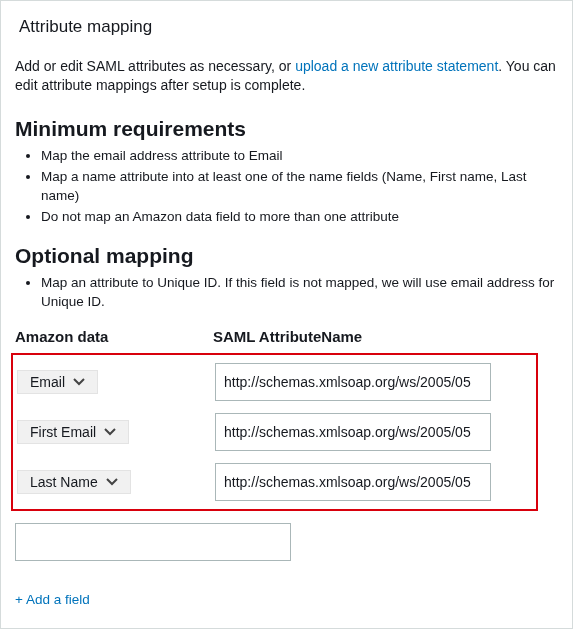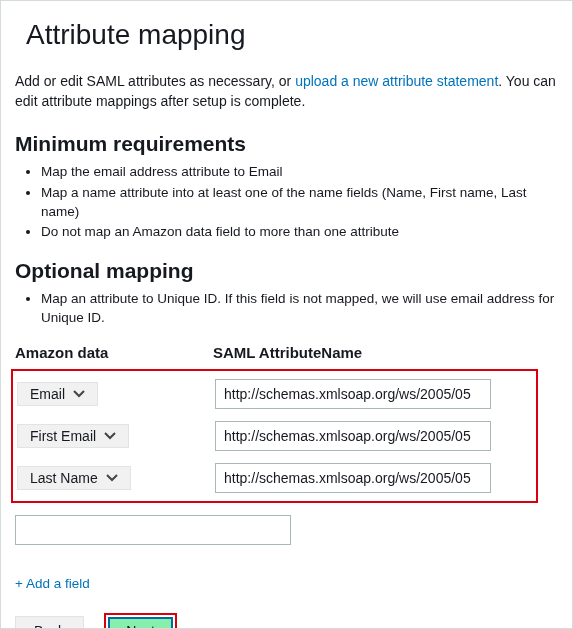--- a/index.html
+++ b/index.html
@@ -8,23 +8,23 @@
     width: 573px;
     height: 629px;
     border: 1px solid #d5dbdb;
     font-family: "Amazon Ember", "Helvetica Neue", Arial, sans-serif;
     color: #16191f;
     padding: 10px 14px 14px 14px;
     font-size: 14px;
     line-height: 1.4;
   }
   h1.page-title {
-    font-size: 28px;
+    font-size: 17px;
     font-weight: 400;
-    margin: 4px 0 18px 11px;
+    margin: 4px 0 18px 4px;
     color: #16191f;
   }
   .intro { margin: 16px 0 18px 0; }
   a.link { color: #0073bb; text-decoration: none; cursor: pointer; }
   h3.section { font-size: 21px; font-weight: 700; margin: 14px 0 4px 0; }
   ul.req { margin: 2px 0 14px 0; padding-left: 26px; }
   ul.req li { margin: 2px 0; font-size: 13.5px; }
   .table-wrap { margin-top: 14px; }
   .headers { display: flex; }
   .col-left { width: 198px; flex: 0 0 198px; }
@@ -46,21 +46,21 @@
     height: 24px;
     padding: 0 12px;
     font-size: 14px;
     cursor: pointer;
     gap: 8px;
     color: #16191f;
   }
   .dropdown .caret svg { display: block; }
   .saml-input {
     width: 276px;
-    height: 30px;
+    height: 38px;
     border: 1.5px solid #aab7b8;
     padding: 0 8px;
     font-size: 14px;
     font-family: inherit;
     color: #16191f;
     background: #fff;
   }
   .after-rows { margin-top: 12px; margin-right: 20px; }
   .add-field { display:inline-block; margin: 26px 0 20px 0; color:#0073bb; font-size:13.5px; text-decoration:none; cursor:pointer; }
   .btn-row { display:flex; gap:20px; align-items:center; margin-bottom:18px; }

